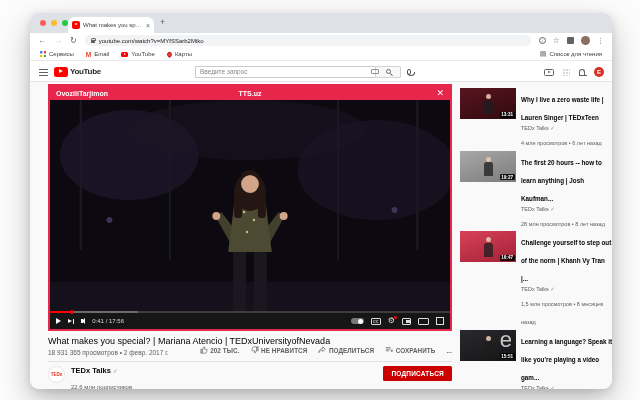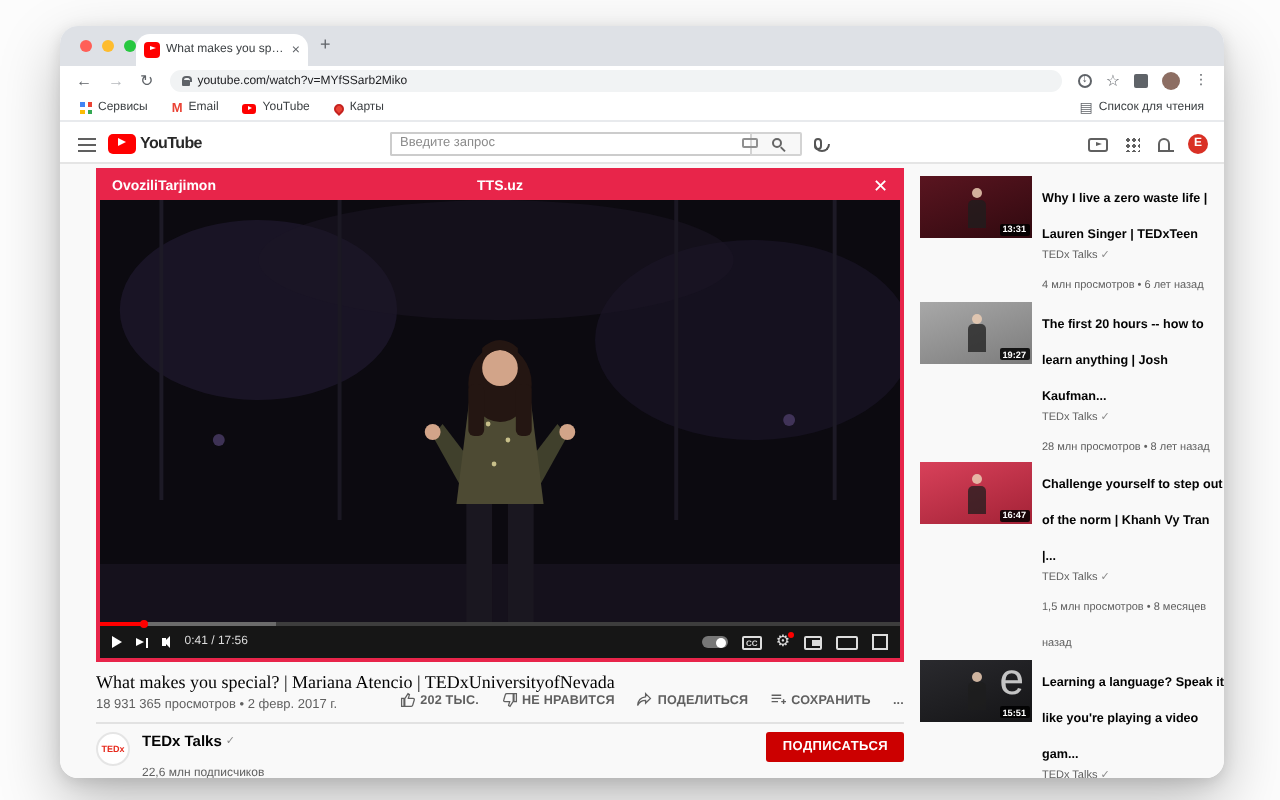--- a/index.html
+++ b/index.html
@@ -112,21 +112,21 @@
   .i-auto::after { content:""; position:absolute; right:0.5px; top:0.5px; width:5px; height:5px; border-radius:50%; background:#fff; }
   .i-cc { width:10px; height:7px; border:1px solid #ddd; border-radius:1px; color:#ddd; font-size:4px; font-weight:bold; text-align:center; line-height:5px; }
   .i-gear { color:#ddd; font-size:8px; line-height:1; position:relative; }
   .i-gear::after { content:""; position:absolute; right:-1.5px; top:-1px; width:3px; height:3px; border-radius:50%; background:#f00; }
   .i-mini { width:9px; height:7px; border:1px solid #ddd; border-radius:1px; position:relative; }
   .i-mini::after { content:""; position:absolute; right:0.5px; bottom:0.5px; width:4px; height:2.6px; background:#ddd; }
   .i-theater { width:11px; height:7px; border:1px solid #ddd; border-radius:1px; }
   .i-full { width:8px; height:8px; border:1.3px solid #ddd; }
 
   
-  .v-title { position:absolute; left:18px; top:274px; width:404px; font-size:9px; color:#030303;font-family:Liberation Serif, serif; }
+  .v-title { position:absolute; left:18px; top:274px; width:404px; font-size:9px; color:#030303; }
   .v-meta { position:absolute; left:18px; top:287px; font-size:6.5px; color:#606060; }
   .actions { position:absolute; right:160px; top:284px; display:flex; align-items:center; gap:11px; }
   .act { display:flex; align-items:center; gap:2.5px; font-size:6.3px; color:#606060; font-weight:bold; letter-spacing:0.1px; }
   .act svg { display:block; }
   .divider { position:absolute; left:18px; top:299px; width:404px; border-top:1px solid #e2e2e2; }
   .channel-row { position:absolute; left:18px; top:304px; width:404px; display:flex; align-items:flex-start; }
   .ch-avatar { width:17px; height:17px; border-radius:50%; background:#fff; border:1px solid #e5e5e5;
     color:#e62b1e; font-size:4.5px; font-weight:bold; display:flex; align-items:center; justify-content:center; }
   .ch-txt { margin-left:6px; }
   .ch-name { font-size:7.5px; font-weight:bold; color:#030303; display:flex; align-items:center; gap:2px; }

